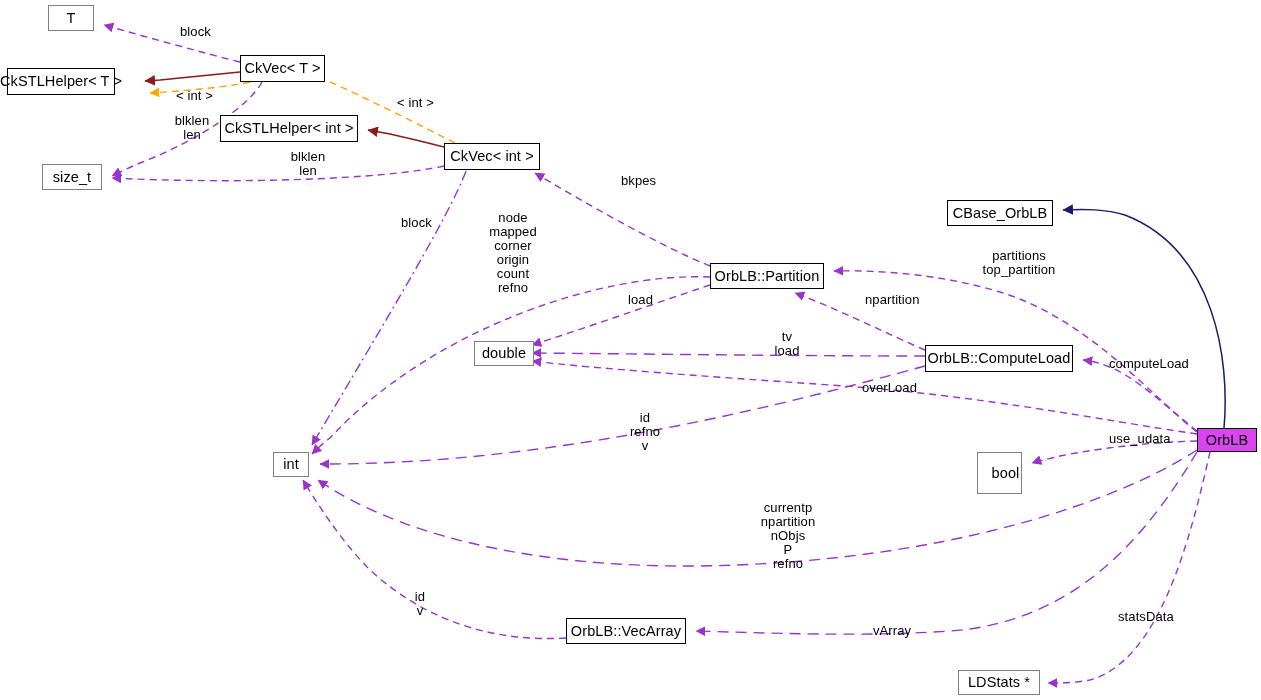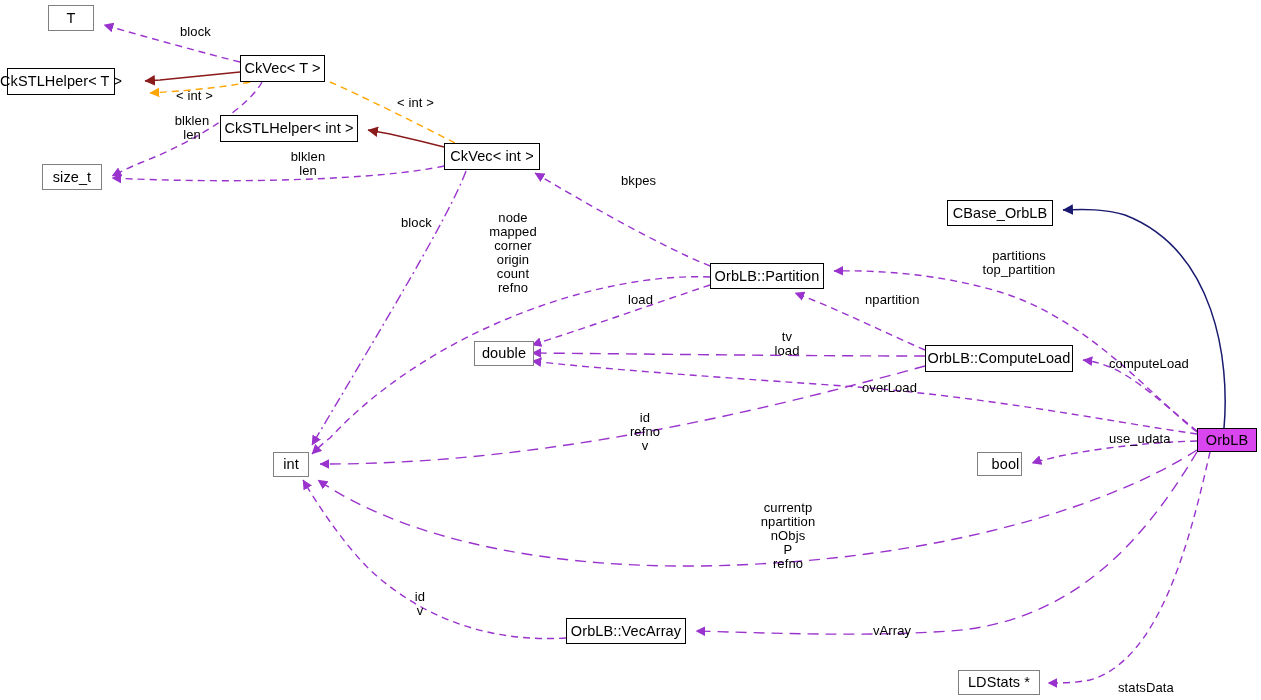--- a/index.html
+++ b/index.html
@@ -127,21 +127,21 @@
   <div class="node black" style="left:240px; top:55px;  width:85px;  height:27px;">CkVec&lt; T &gt;</div>
   <div class="node black" style="left:220px; top:115px; width:138px; height:27px;">CkSTLHelper&lt; int &gt;</div>
   <div class="node gray" style="left:42px;  top:164px; width:60px;  height:26px;">size_t</div>
   <div class="node black" style="left:444px; top:143px; width:96px;  height:27px;">CkVec&lt; int &gt;</div>
   <div class="node black" style="left:947px; top:200px; width:106px; height:26px;">CBase_OrbLB</div>
   <div class="node black" style="left:710px; top:263px; width:114px; height:26px;">OrbLB::Partition</div>
   <div class="node gray" style="left:463px; top:341px; width:60px;  height:25px;margin-left:11px;">double</div>
   <div class="node black" style="left:925px; top:345px; width:148px; height:27px;">OrbLB::ComputeLoad</div>
   <div class="node filled" style="left:1197px;top:428px; width:60px;  height:24px;">OrbLB</div>
   <div class="node gray" style="left:273px; top:452px; width:36px;  height:25px;">int</div>
-  <div class="node gray" style="left:977px; top:452px; width:45px;  height:24px;padding-left:12px;">bool</div>
+  <div class="node gray" style="left:977px; top:452px; width:45px;  height:42px;padding-left:12px;">bool</div>
   <div class="node black" style="left:566px; top:618px; width:120px; height:26px;">OrbLB::VecArray</div>
   <div class="node gray" style="left:958px; top:670px; width:82px;  height:25px;">LDStats *</div>
 
   <div class="elabel" style="left:160px; top:25px;  width:60px;  text-align:left;">block</div>
   <div class="elabel" style="left:156px; top:89px;  width:58px;  text-align:left;">&lt; int &gt;</div>
   <div class="elabel" style="left:377px; top:96px;  width:58px;  text-align:left;">&lt; int &gt;</div>
   <div class="elabel" style="left:140px; top:114px; width:64px;  text-align:center;">blklen
 len</div>
   <div class="elabel" style="left:256px; top:150px; width:64px;  text-align:center;">blklen
 len</div>
@@ -166,15 +166,15 @@
 v</div>
   <div class="elabel" style="left:1089px;top:432px; width:80px;  text-align:left;">use_udata</div>
   <div class="elabel" style="left:730px; top:501px; width:76px;  text-align:center;">currentp
 npartition
 nObjs
 P
 refno</div>
   <div class="elabel" style="left:385px; top:590px; width:30px;  text-align:center;">id
 v</div>
   <div class="elabel" style="left:853px; top:624px; width:50px;  text-align:left;">vArray</div>
-  <div class="elabel" style="left:1098px;top:681px; width:72px;  text-align:left;">statsData</div>
+  <div class="elabel" style="left:1098px;top:610px; width:72px;  text-align:left;">statsData</div>
 
 </div>
 
 </body></html>

